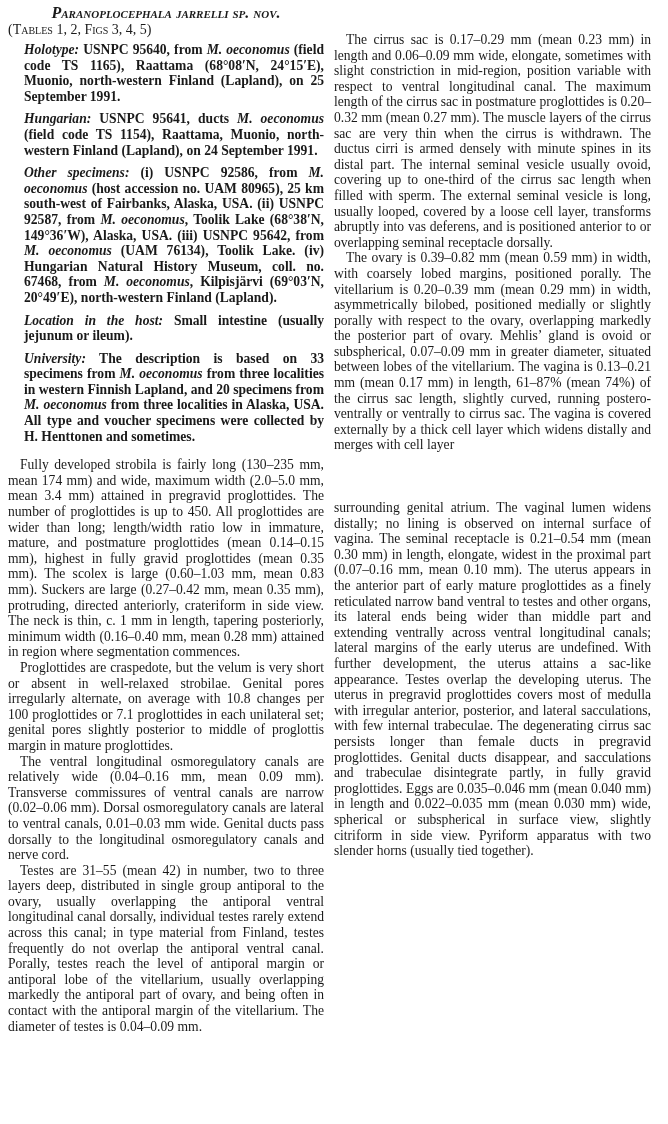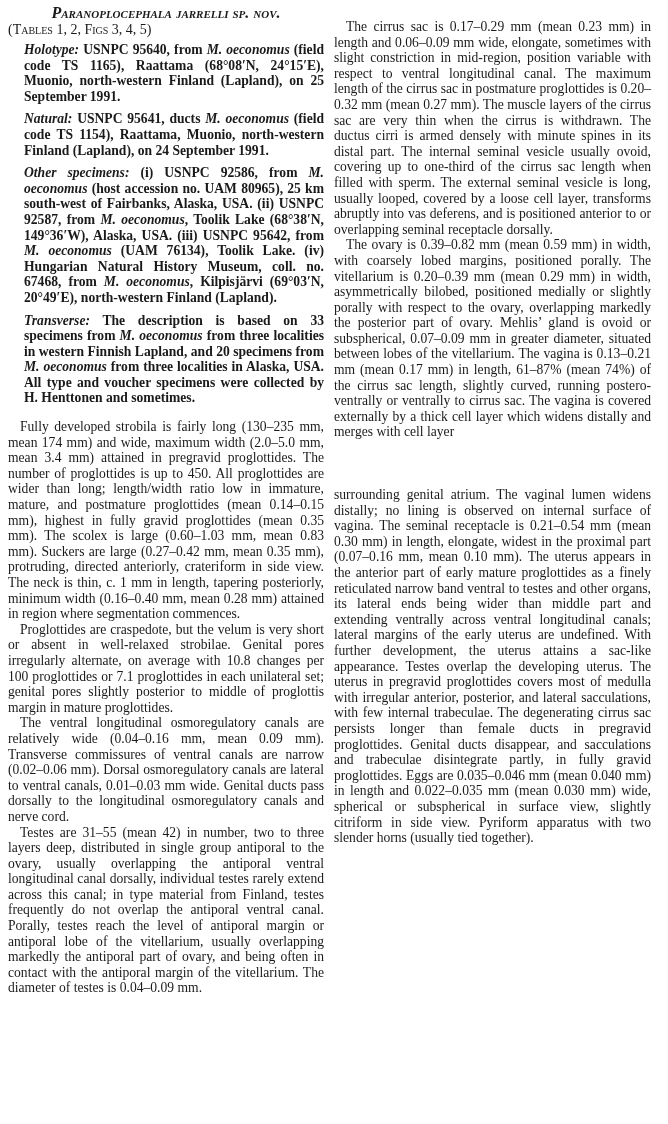--- a/index.html
+++ b/index.html
@@ -17,21 +17,21 @@
       font-size: 13.6px;
       line-height: 15.6px;
     }
     .col {
       position: absolute;
       top: 0;
       text-align: justify;
       hyphens: manual;
     }
     .col-left { left: 8px; width: 316px; }
-    .col-right { left: 334px; width: 317px; top: 19px; }
+    .col-right { left: 334px; width: 317px; top: 32px; }
     .title {
       text-align: center;
       font-weight: bold;
       font-style: italic;
       font-variant: small-caps;
       font-size: 16px;
       margin-top: 4px;
       line-height: 17px;
     }
     .subtitle {
@@ -50,27 +50,28 @@
   </style>
 </head>
 <body>
 
 <div class="col col-left">
   <div class="title">Paranoplocephala jarrelli sp. nov.</div>
   <div class="subtitle">(Tables 1, 2, Figs 3, 4, 5)</div>
 
   <p class="block"><span class="label">Holotype:</span><span> USNPC 95640, from </span><i>M. oeconomus</i><span> (field code TS 1165), Raattama (68°08′N, 24°15′E), Muonio, north-western Finland (Lapland), on 25 September 1991.</span></p>
 
-  <p class="block"><span class="label">Natural:</span><span> USNPC 95641, ducts </span><i>M. oeconomus</i><span> (field code TS 1154), Raattama, Muonio, north-western Finland (Lapland), on 24 September 1991.</span></p>
+  <p class="block"><span class="label">Hungarian:</span><span> USNPC 95641, ducts </span><i>M. oeconomus</i><span> (field code TS 1154), Raattama, Muonio, north-western Finland (Lapland), on 24 September 1991.</span></p>
 
   <p class="block"><span class="label">Other specimens:</span><span> (i) USNPC 92586, from </span><i>M. oeconomus</i><span> (host accession no. UAM 80965), 25 km south-west of Fairbanks, Alaska, USA. (ii) USNPC 92587, from </span><i>M. oeconomus</i><span>, Toolik Lake (68°38′N, 149°36′W), Alaska, USA. (iii) USNPC 95642, from </span><i>M. oeconomus</i><span> (UAM 76134), Toolik Lake. (iv) Hungarian Natural History Museum, coll. no. 67468, from </span><i>M. oeconomus</i><span>, Kilpisjärvi (69°03′N, 20°49′E), north-western Finland (Lapland).</span></p>
 
+  <p class="block"><span class="label">Location in the host:</span><span> Small intestine (usually jejunum or ileum).</span></p>
 
 
-  <p class="block"><span class="label">Transverse:</span><span> The description is based on 33 specimens from </span><i>M. oeconomus</i><span> from three localities in western Finnish Lapland, and 20 specimens from </span><i>M. oeconomus</i><span> from three localities in Alaska, USA. All type and voucher specimens were collected by H. Henttonen and sometimes.</span></p>
+  <p class="block"><span class="label">University:</span><span> The description is based on 33 specimens from </span><i>M. oeconomus</i><span> from three localities in western Finnish Lapland, and 20 specimens from </span><i>M. oeconomus</i><span> from three localities in Alaska, USA. All type and voucher specimens were collected by H. Henttonen and sometimes.</span></p>
 
   <div class="gap"></div>
   <p class="para">Fully developed strobila is fairly long (130–235 mm, mean 174 mm) and wide, maximum width (2.0–5.0 mm, mean 3.4 mm) attained in pregravid proglottides. The number of proglottides is up to 450. All proglottides are wider than long; length/width ratio low in immature, mature, and postmature proglottides (mean 0.14–0.15 mm), highest in fully gravid proglottides (mean 0.35 mm). The scolex is large (0.60–1.03 mm, mean 0.83 mm). Suckers are large (0.27–0.42 mm, mean 0.35 mm), protruding, directed anteriorly, crateriform in side view. The neck is thin, c. 1 mm in length, tapering posteriorly, minimum width (0.16–0.40 mm, mean 0.28 mm) attained in region where segmentation commences.</p>
   <p class="para">Proglottides are craspedote, but the velum is very short or absent in well-relaxed strobilae. Genital pores irregularly alternate, on average with 10.8 changes per 100 proglottides or 7.1 proglottides in each unilateral set; genital pores slightly posterior to middle of proglottis margin in mature proglottides.</p>
   <p class="para">The ventral longitudinal osmoregulatory canals are relatively wide (0.04–0.16 mm, mean 0.09 mm). Transverse commissures of ventral canals are narrow (0.02–0.06 mm). Dorsal osmoregulatory canals are lateral to ventral canals, 0.01–0.03 mm wide. Genital ducts pass dorsally to the longitudinal osmoregulatory canals and nerve cord.</p>
   <p class="para">Testes are 31–55 (mean 42) in number, two to three layers deep, distributed in single group antiporal to the ovary, usually overlapping the antiporal ventral longitudinal canal dorsally, individual testes rarely extend across this canal; in type material from Finland, testes frequently do not overlap the antiporal ventral canal. Porally, testes reach the level of antiporal margin or antiporal lobe of the vitellarium, usually overlapping markedly the antiporal part of ovary, and being often in contact with the antiporal margin of the vitellarium. The diameter of testes is 0.04–0.09 mm.</p>
 </div>
 
 <div class="col col-right">
   <p class="para">The cirrus sac is 0.17–0.29 mm (mean 0.23 mm) in length and 0.06–0.09 mm wide, elongate, sometimes with slight constriction in mid-region, position variable with respect to ventral longitudinal canal. The maximum length of the cirrus sac in postmature proglottides is 0.20–0.32 mm (mean 0.27 mm). The muscle layers of the cirrus sac are very thin when the cirrus is withdrawn. The ductus cirri is armed densely with minute spines in its distal part. The internal seminal vesicle usually ovoid, covering up to one-third of the cirrus sac length when filled with sperm. The external seminal vesicle is long, usually looped, covered by a loose cell layer, transforms abruptly into vas deferens, and is positioned anterior to or overlapping seminal receptacle dorsally.</p>

